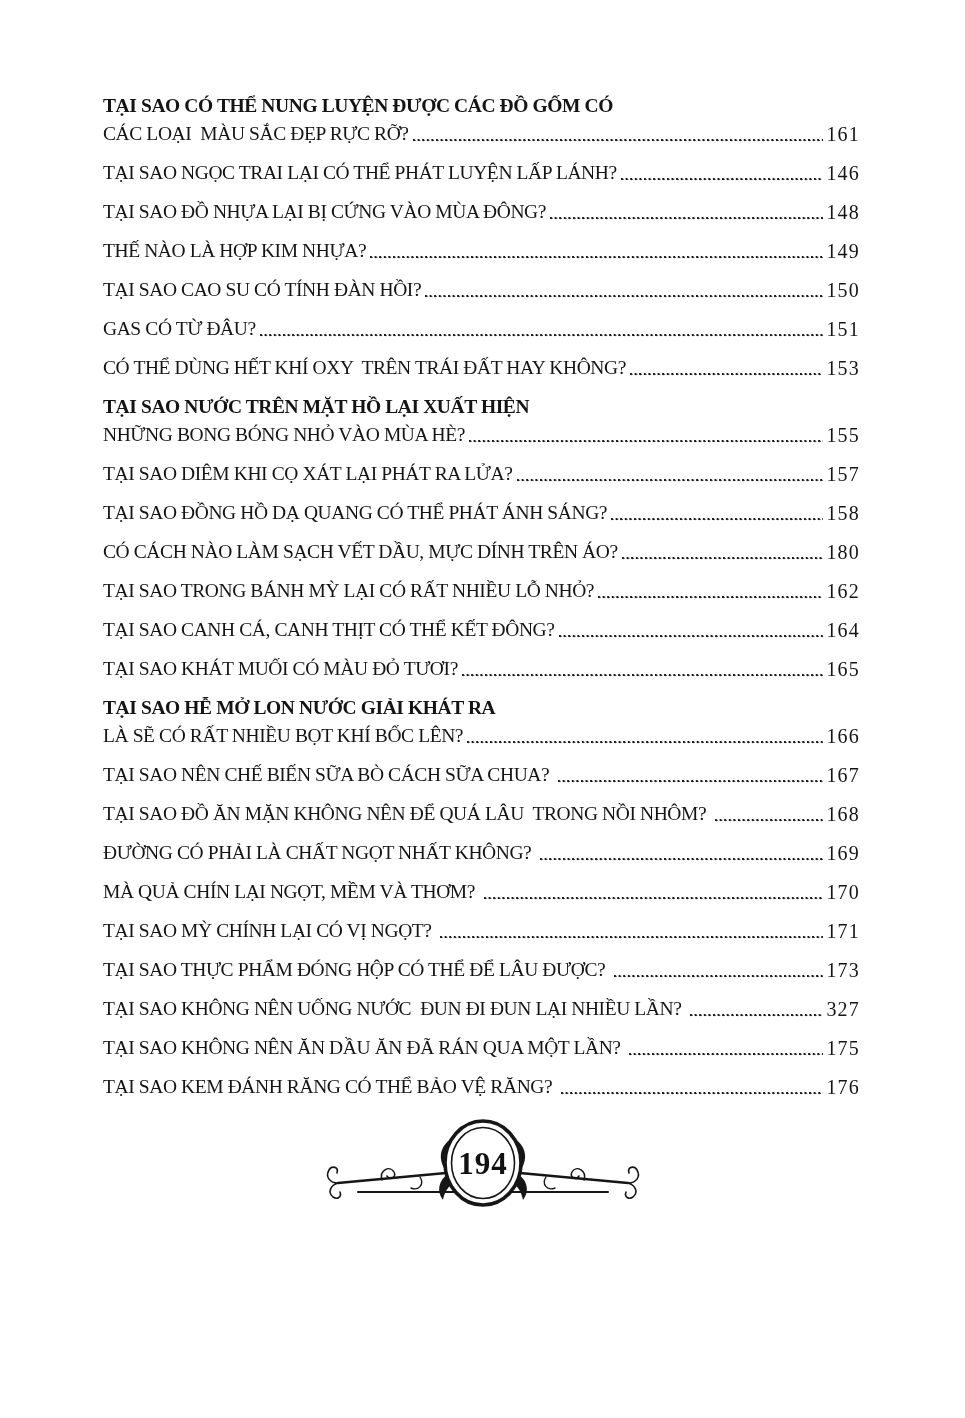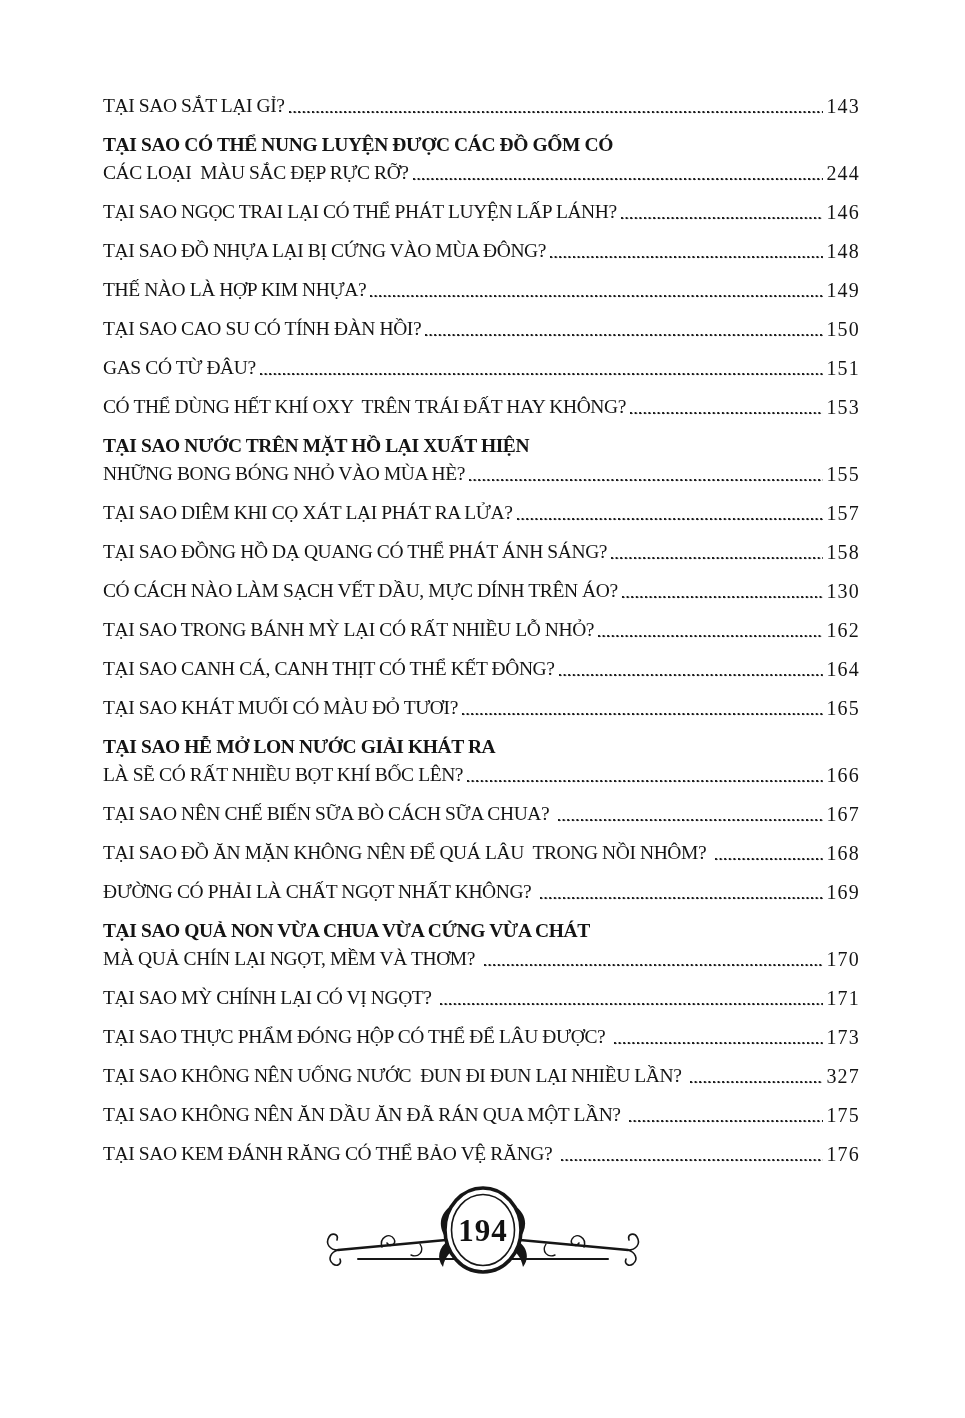--- a/index.html
+++ b/index.html
@@ -61,25 +61,22 @@
     fill: #111;
   }
 </style>
 </head>
 <body>
 
 <div class="page">
 
   <div class="toc">
       <div class="entry">
-        <div class="line"><span class="title">TẠI SAO SẮT LẠI GỈ?</span><span class="leader"></span><span class="pagenum">143</span></div>
-      </div>
-      <div class="entry">
         <div class="line first">TẠI SAO CÓ THỂ NUNG LUYỆN ĐƯỢC CÁC ĐỒ GỐM CÓ</div>
-        <div class="line"><span class="title">CÁC LOẠI  MÀU SẮC ĐẸP RỰC RỠ?</span><span class="leader"></span><span class="pagenum">244</span></div>
+        <div class="line"><span class="title">CÁC LOẠI  MÀU SẮC ĐẸP RỰC RỠ?</span><span class="leader"></span><span class="pagenum">161</span></div>
       </div>
       <div class="entry">
         <div class="line"><span class="title">TẠI SAO NGỌC TRAI LẠI CÓ THỂ PHÁT LUYỆN LẤP LÁNH?</span><span class="leader"></span><span class="pagenum">146</span></div>
       </div>
       <div class="entry">
         <div class="line"><span class="title">TẠI SAO ĐỒ NHỰA LẠI BỊ CỨNG VÀO MÙA ĐÔNG?</span><span class="leader"></span><span class="pagenum">148</span></div>
       </div>
       <div class="entry">
         <div class="line"><span class="title">THẾ NÀO LÀ HỢP KIM NHỰA?</span><span class="leader"></span><span class="pagenum">149</span></div>
       </div>
@@ -96,21 +93,21 @@
         <div class="line first">TẠI SAO NƯỚC TRÊN MẶT HỒ LẠI XUẤT HIỆN</div>
         <div class="line"><span class="title">NHỮNG BONG BÓNG NHỎ VÀO MÙA HÈ?</span><span class="leader"></span><span class="pagenum">155</span></div>
       </div>
       <div class="entry">
         <div class="line"><span class="title">TẠI SAO DIÊM KHI CỌ XÁT LẠI PHÁT RA LỬA?</span><span class="leader"></span><span class="pagenum">157</span></div>
       </div>
       <div class="entry">
         <div class="line"><span class="title">TẠI SAO ĐỒNG HỒ DẠ QUANG CÓ THỂ PHÁT ÁNH SÁNG?</span><span class="leader"></span><span class="pagenum">158</span></div>
       </div>
       <div class="entry">
-        <div class="line"><span class="title">CÓ CÁCH NÀO LÀM SẠCH VẾT DẦU, MỰC DÍNH TRÊN ÁO?</span><span class="leader"></span><span class="pagenum">130</span></div>
+        <div class="line"><span class="title">CÓ CÁCH NÀO LÀM SẠCH VẾT DẦU, MỰC DÍNH TRÊN ÁO?</span><span class="leader"></span><span class="pagenum">180</span></div>
       </div>
       <div class="entry">
         <div class="line"><span class="title">TẠI SAO TRONG BÁNH MỲ LẠI CÓ RẤT NHIỀU LỖ NHỎ?</span><span class="leader"></span><span class="pagenum">162</span></div>
       </div>
       <div class="entry">
         <div class="line"><span class="title">TẠI SAO CANH CÁ, CANH THỊT CÓ THỂ KẾT ĐÔNG?</span><span class="leader"></span><span class="pagenum">164</span></div>
       </div>
       <div class="entry">
         <div class="line"><span class="title">TẠI SAO KHÁT MUỐI CÓ MÀU ĐỎ TƯƠI?</span><span class="leader"></span><span class="pagenum">165</span></div>
       </div>
@@ -121,21 +118,20 @@
       <div class="entry">
         <div class="line"><span class="title">TẠI SAO NÊN CHẾ BIẾN SỮA BÒ CÁCH SỮA CHUA? </span><span class="leader"></span><span class="pagenum">167</span></div>
       </div>
       <div class="entry">
         <div class="line"><span class="title">TẠI SAO ĐỒ ĂN MẶN KHÔNG NÊN ĐỂ QUÁ LÂU  TRONG NỒI NHÔM? </span><span class="leader"></span><span class="pagenum">168</span></div>
       </div>
       <div class="entry">
         <div class="line"><span class="title">ĐƯỜNG CÓ PHẢI LÀ CHẤT NGỌT NHẤT KHÔNG? </span><span class="leader"></span><span class="pagenum">169</span></div>
       </div>
       <div class="entry">
-        <div class="line first">TẠI SAO QUẢ NON VỪA CHUA VỪA CỨNG VỪA CHÁT</div>
         <div class="line"><span class="title">MÀ QUẢ CHÍN LẠI NGỌT, MỀM VÀ THƠM? </span><span class="leader"></span><span class="pagenum">170</span></div>
       </div>
       <div class="entry">
         <div class="line"><span class="title">TẠI SAO MỲ CHÍNH LẠI CÓ VỊ NGỌT? </span><span class="leader"></span><span class="pagenum">171</span></div>
       </div>
       <div class="entry">
         <div class="line"><span class="title">TẠI SAO THỰC PHẨM ĐÓNG HỘP CÓ THỂ ĐỂ LÂU ĐƯỢC? </span><span class="leader"></span><span class="pagenum">173</span></div>
       </div>
       <div class="entry">
         <div class="line"><span class="title">TẠI SAO KHÔNG NÊN UỐNG NƯỚC  ĐUN ĐI ĐUN LẠI NHIỀU LẦN? </span><span class="leader"></span><span class="pagenum">327</span></div>

